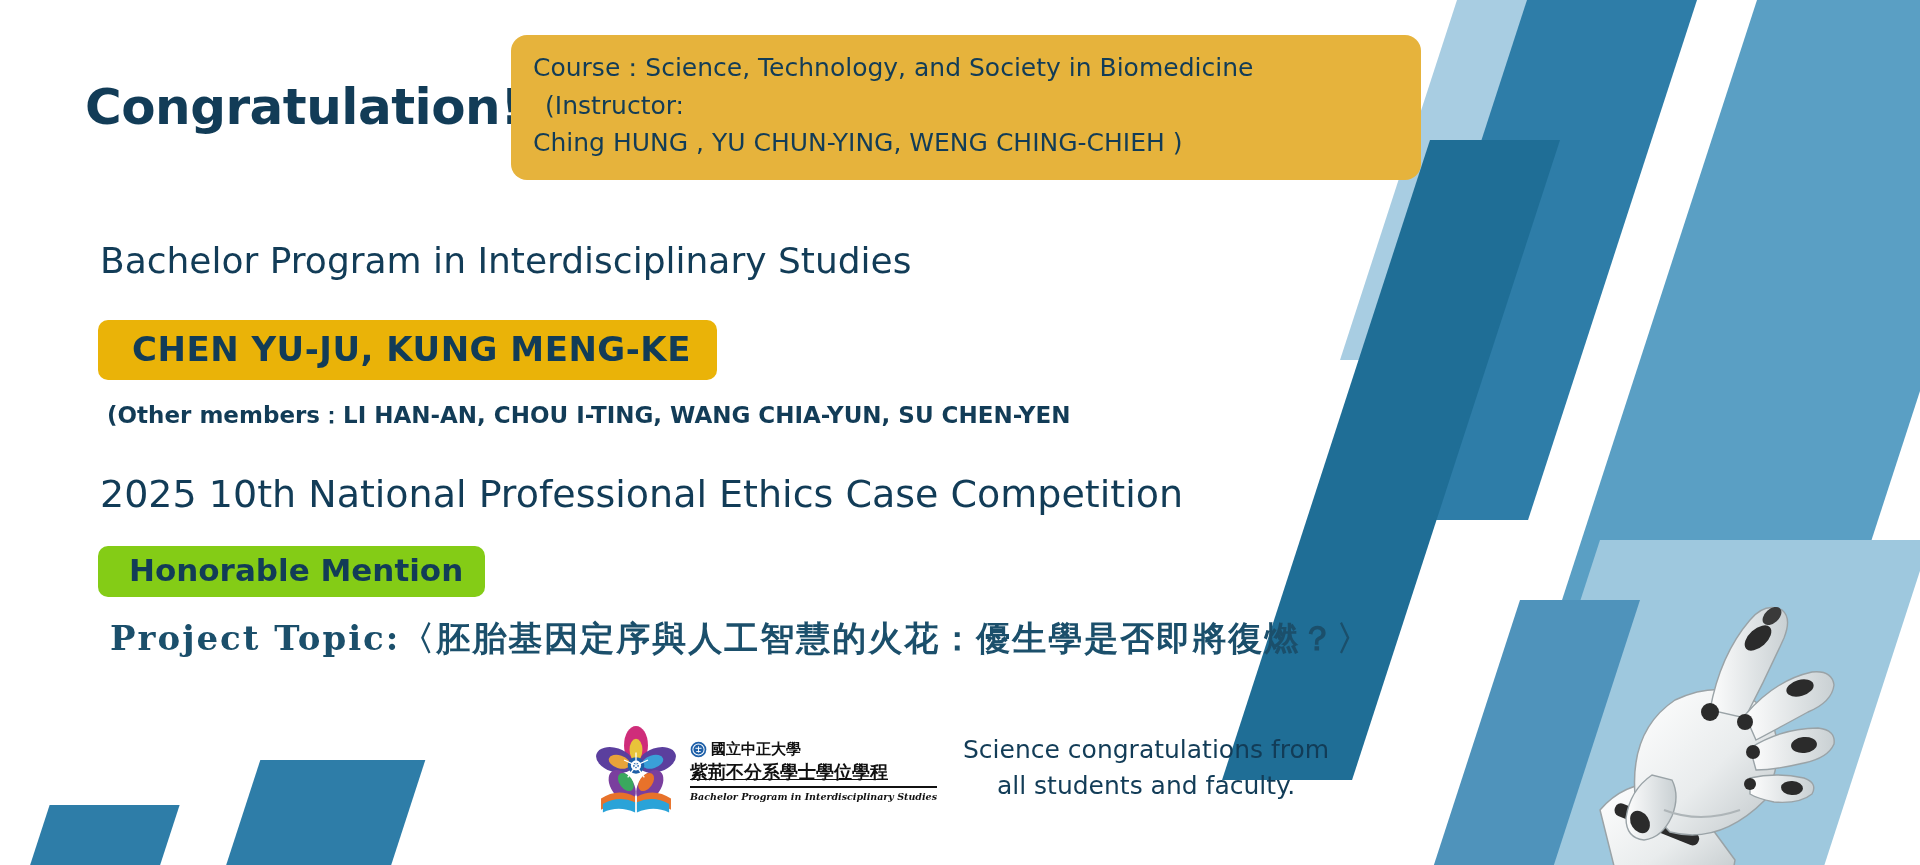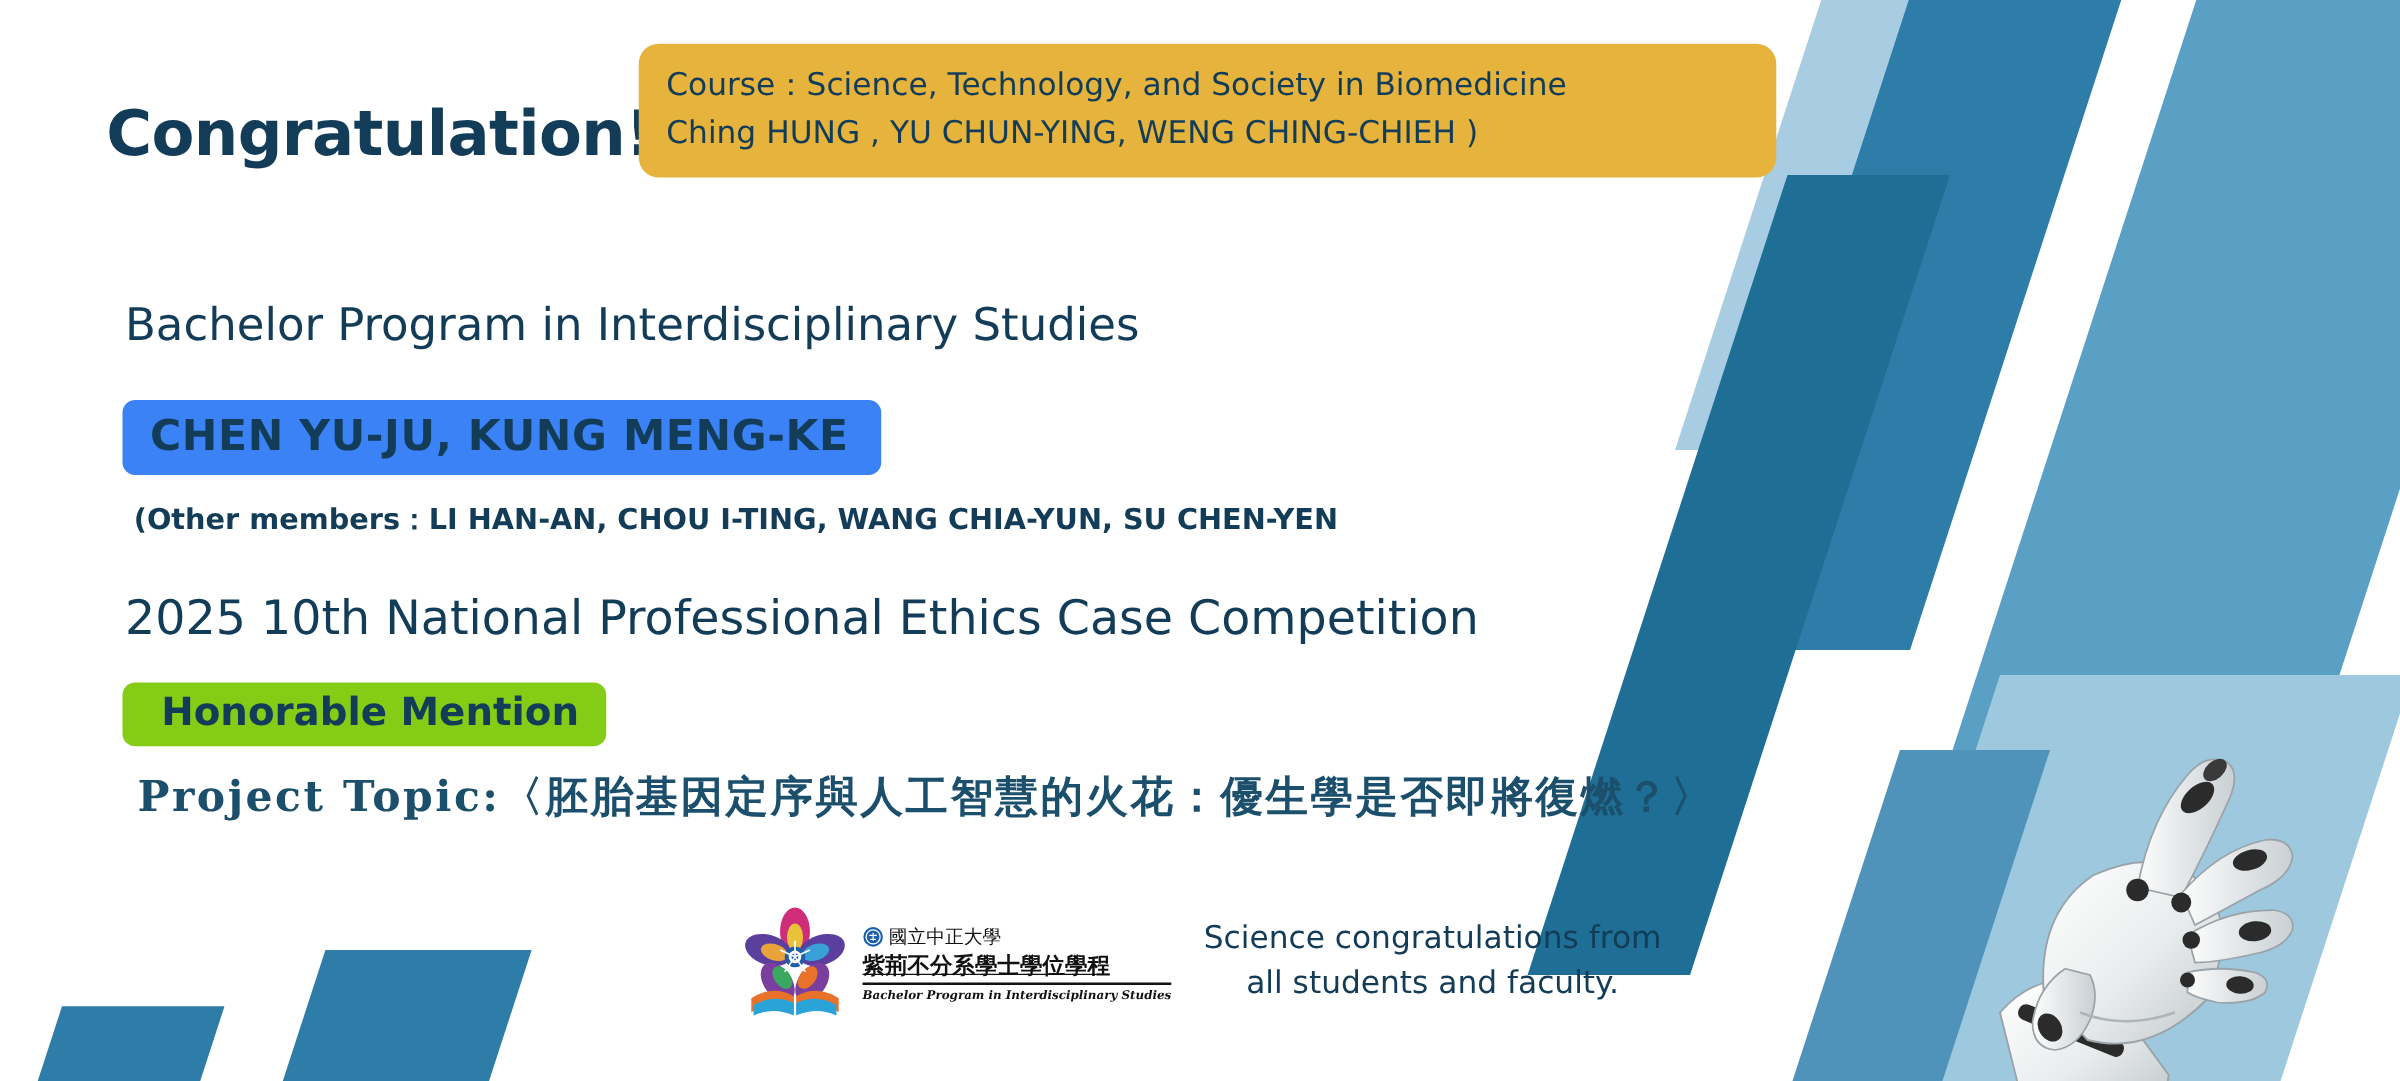--- a/index.html
+++ b/index.html
@@ -152,22 +152,22 @@
     left: 100px; top: 240px;
     font-size: 36px;
     color: #123c57;
     white-space: nowrap;
   }
 
   
   #winners-pill {
     position: absolute;
     left: 98px; top: 320px;
-    padding: 9px 26px 11px 22px;
-    background: #3b82f6;
+    padding: 9px 26px 11px 34px;
+    background: #eab308;
     border-radius: 10px;
     display: inline-block;
   }
   #winners-pill .pill-text {
     font-size: 34px;
     font-weight: bold;
     color: #123c57;
     white-space: nowrap;
     letter-spacing: 0.5px;
   }
@@ -225,21 +225,21 @@
     align-items: center;
     gap: 26px;
   }
 
   #logo-block { display: flex; align-items: center; gap: 8px; }
 
   #logo-mark { width: 92px; height: 92px; flex: 0 0 92px; }
 
   #logo-text { display: flex; flex-direction: column; gap: 1px; }
   .logo-cn1 {
-    font-size: 15px; font-weight: normal; color: #111111;
+    font-size: 15px; font-weight: bold; color: #111111;
     font-family: "DejaVu Sans", sans-serif; white-space: nowrap;
     display: flex; align-items: center; gap: 4px;
   }
   .logo-cn2 {
     font-size: 18px; font-weight: bold; color: #111111;
     font-family: "DejaVu Sans", sans-serif; white-space: nowrap;
     border-bottom: 2px solid #111; padding-bottom: 2px; text-decoration: underline;
   }
   .logo-en {
     font-size: 9.5px; font-style: italic; font-weight: bold;
@@ -316,20 +316,21 @@
     <circle cx="190" cy="224" r="6" fill="#2b2b2b"></circle>
     <path d="M104 250 Q140 264 180 250" stroke="#aeb5b8" stroke-width="2" fill="none"></path>
   </svg>
 
   <div id="content">
 
     <div class="title">Congratulation!</div>
 
     <div id="course-box">
       <div class="course-line">Course：Science, Technology, and Society in Biomedicine</div>
+      <div class="course-line indent">(Instructor:</div>
       <div class="course-line">Ching HUNG , YU CHUN-YING, WENG CHING-CHIEH )</div>
     </div>
 
     <div class="program">Bachelor Program in Interdisciplinary Studies</div>
 
     <div id="winners-pill">
       <span class="pill-text">CHEN YU-JU, KUNG MENG-KE</span>
     </div>
 
     <div class="other-members">(Other members：LI HAN-AN, CHOU I-TING, WANG CHIA-YUN, SU CHEN-YEN</div>

